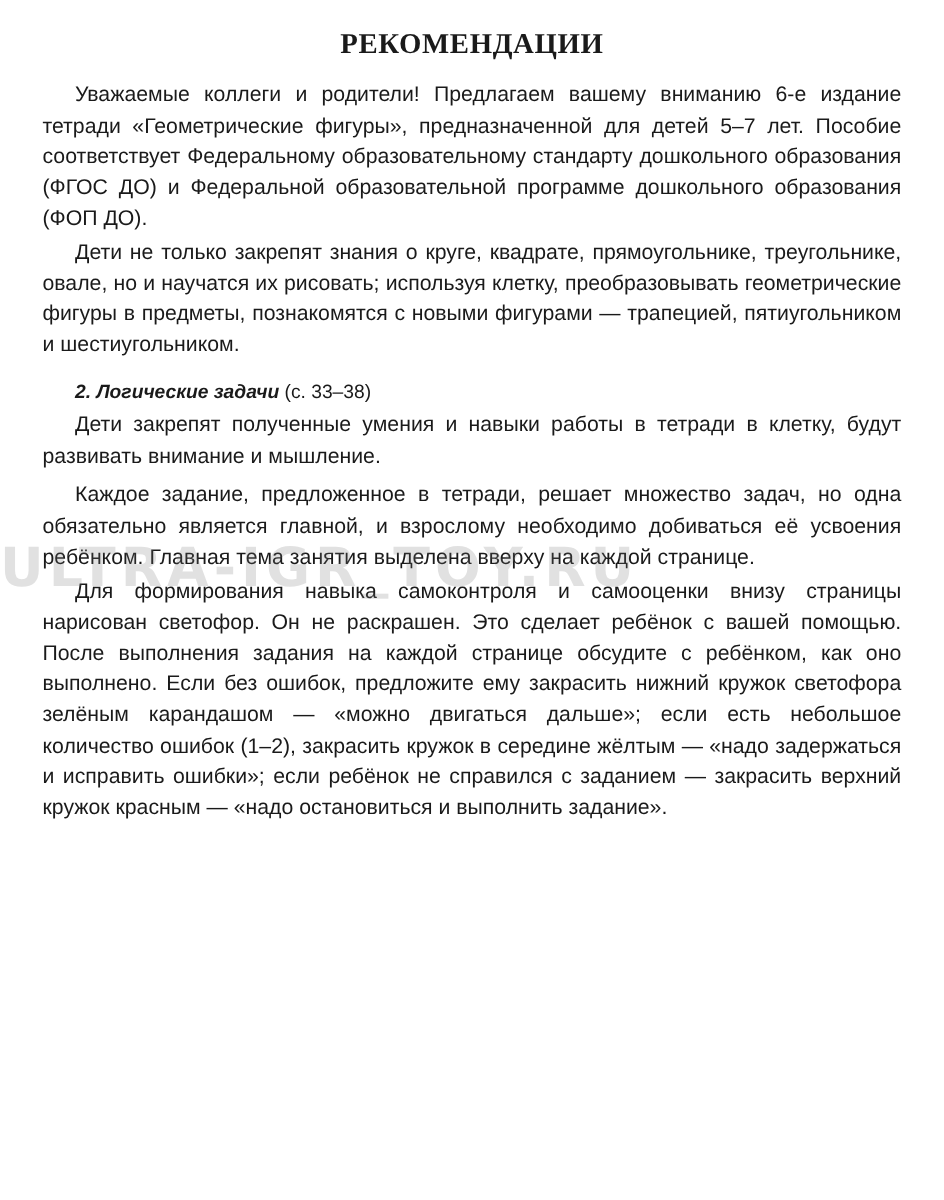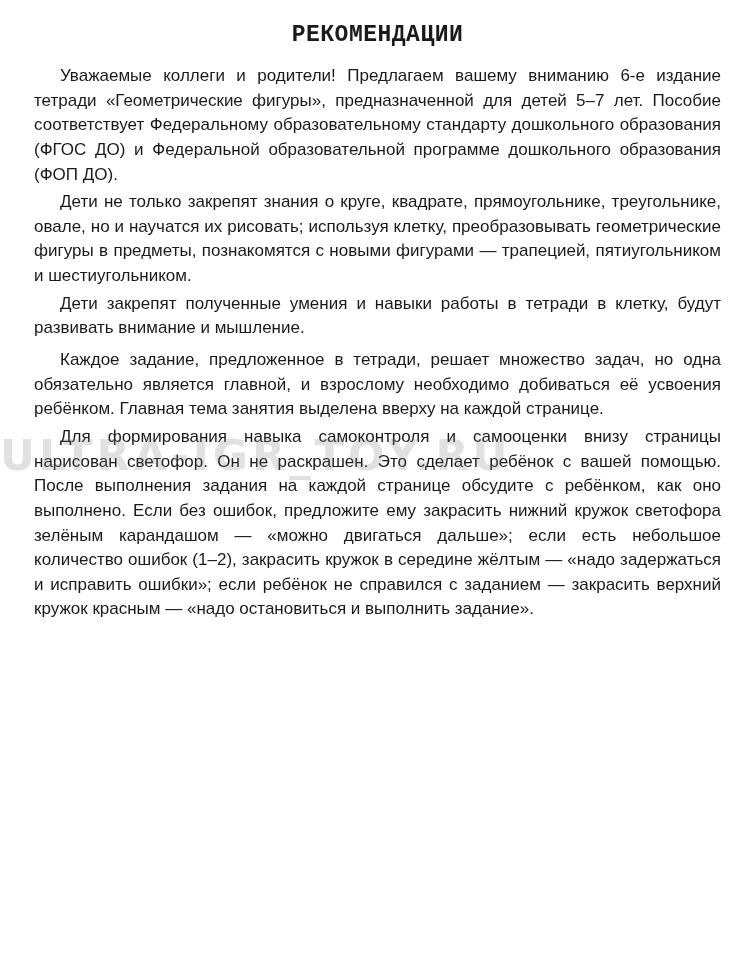--- a/index.html
+++ b/index.html
@@ -36,21 +36,21 @@
     pointer-events: none;
     user-select: none;
     z-index: 5;
   }
   h1.title {
     font-size: 23px;
     font-weight: bold;
     text-align: center;
     margin: 0 0 16px 0;
     letter-spacing: 0.5px;
-    font-family: Liberation Mono, monospace;
+    font-family: Liberation Serif, serif;
   }
   p {
     margin: 0;
     font-size: 17px;
     line-height: 1.45;
     text-align: justify;
     text-justify: inter-word;
     font-family: "Liberation Sans", sans-serif;
   }
   p.indent {
@@ -85,19 +85,22 @@
 <div class="page">
 
   <div class="watermark">ULTRA-IGR_TOY.RU</div>
 
   <h1 class="title">РЕКОМЕНДАЦИИ</h1>
 
   <p class="indent">Уважаемые коллеги и родители! Предлагаем вашему вниманию 6-е издание тетради «Геометрические фигуры», предназначенной для детей 5–7 лет. Пособие соответствует Федеральному образовательному стандарту дошкольного образования (ФГОС ДО) и Федеральной образовательной программе дошкольного образования (ФОП ДО).</p>
 
   <p class="indent gap-sm">Дети не только закрепят знания о круге, квадрате, прямоугольнике, треугольнике, овале, но и научатся их рисовать; используя клетку, преобразовывать геометрические фигуры в предметы, познакомятся с новыми фигурами — трапецией, пятиугольником и шестиугольником.</p>
 
+  <p class="section-head">
+    <span class="num">2.</span><span class="num">&nbsp;</span><span class="name">Логические задачи</span><span class="pages">&nbsp;</span><span class="pages">(с. 33–38)</span>
+  </p>
 
   <p class="indent gap-sm">Дети закрепят полученные умения и навыки работы в тетради в клетку, будут развивать внимание и мышление.</p>
 
   <p class="indent gap">Каждое задание, предложенное в тетради, решает множество задач, но одна обязательно является главной, и взрослому необходимо добиваться её усвоения ребёнком. Главная тема занятия выделена вверху на каждой странице.</p>
   <p class="indent gap-sm">Для формирования навыка самоконтроля и самооценки внизу страницы нарисован светофор. Он не раскрашен. Это сделает ребёнок с вашей помощью. После выполнения задания на каждой странице обсудите с ребёнком, как оно выполнено. Если без ошибок, предложите ему закрасить нижний кружок светофора зелёным карандашом — «можно двигаться дальше»; если есть небольшое количество ошибок (1–2), закрасить кружок в середине жёлтым — «надо задержаться и исправить ошибки»; если ребёнок не справился с заданием — закрасить верхний кружок красным — «надо остановиться и выполнить задание».</p>
 
 </div>
 
 </body></html>

